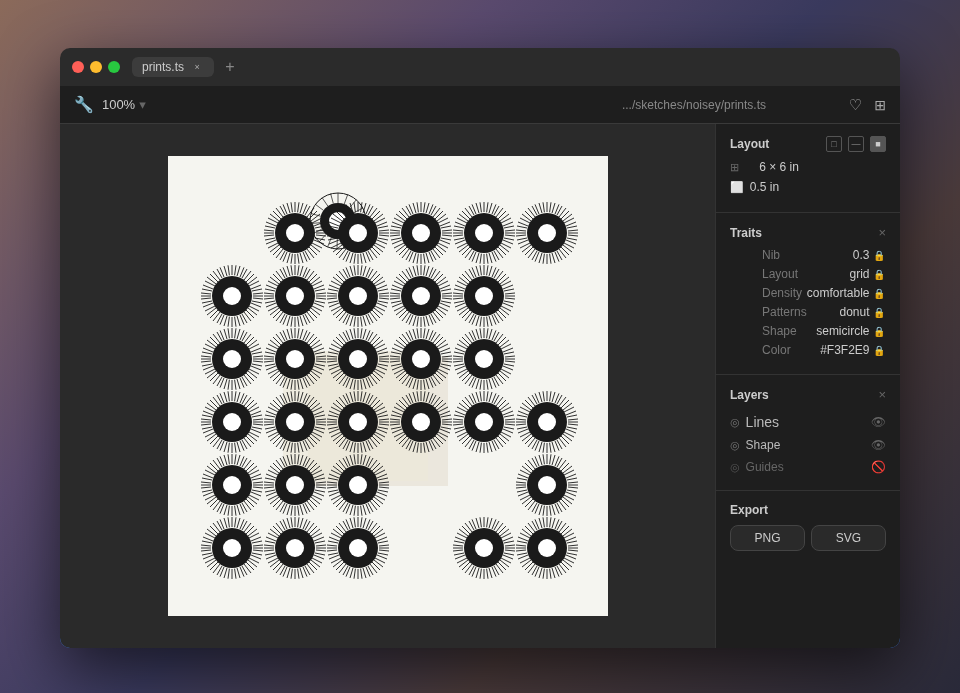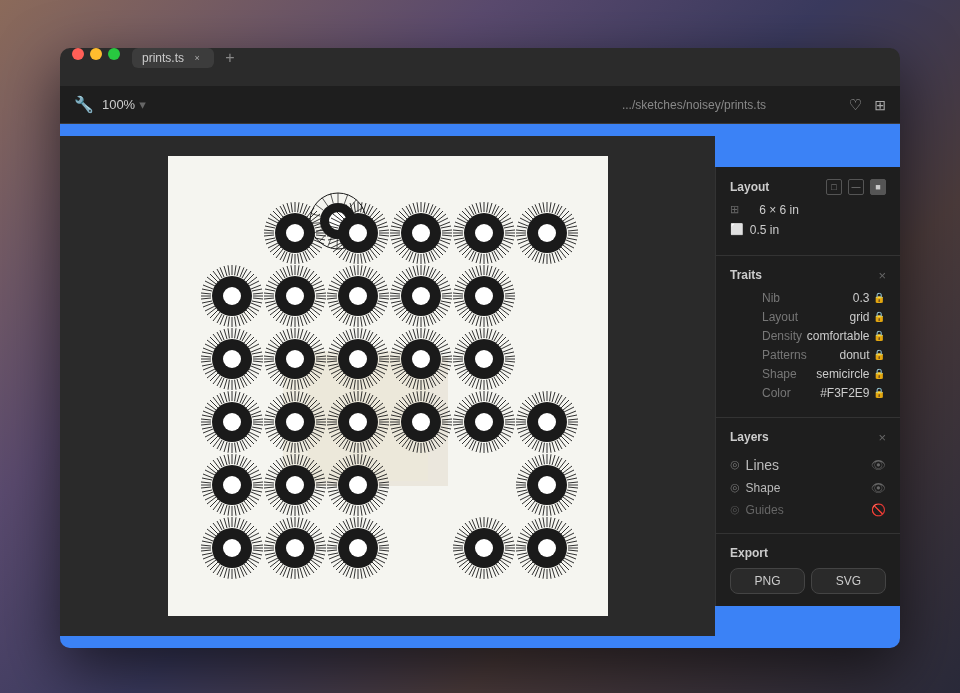--- a/index.html
+++ b/index.html
@@ -28,21 +28,21 @@
       box-shadow: 0 20px 60px rgba(0,0,0,0.6);
       z-index: 1;
       display: flex;
       flex-direction: column;
     }
     
     .title-bar {
       background: #2b2b2b;
       height: 38px;
       display: flex;
-      align-items: flex-start;
+      align-items: center;
       padding: 0 12px;
       flex-shrink: 0;
     }
     .traffic-lights {
       display: flex;
       gap: 6px;
       margin-right: 12px;
     }
     .tl { width: 12px; height: 12px; border-radius: 50%; }
     .tl-red { background: #ff5f57; }
@@ -124,21 +124,20 @@
       color: #aaa;
       font-size: 16px;
       cursor: pointer;
     }
     
     .main-content {
       display: flex;
       flex: 1;
       overflow: hidden;
       background: #3b82f6;
-      align-items: center;
     }
     
     .canvas-area {
       flex: 1;
       background: #2a2a2a;
       display: flex;
       align-items: center;
       justify-content: center;
       overflow: hidden;
       padding: 20px;

